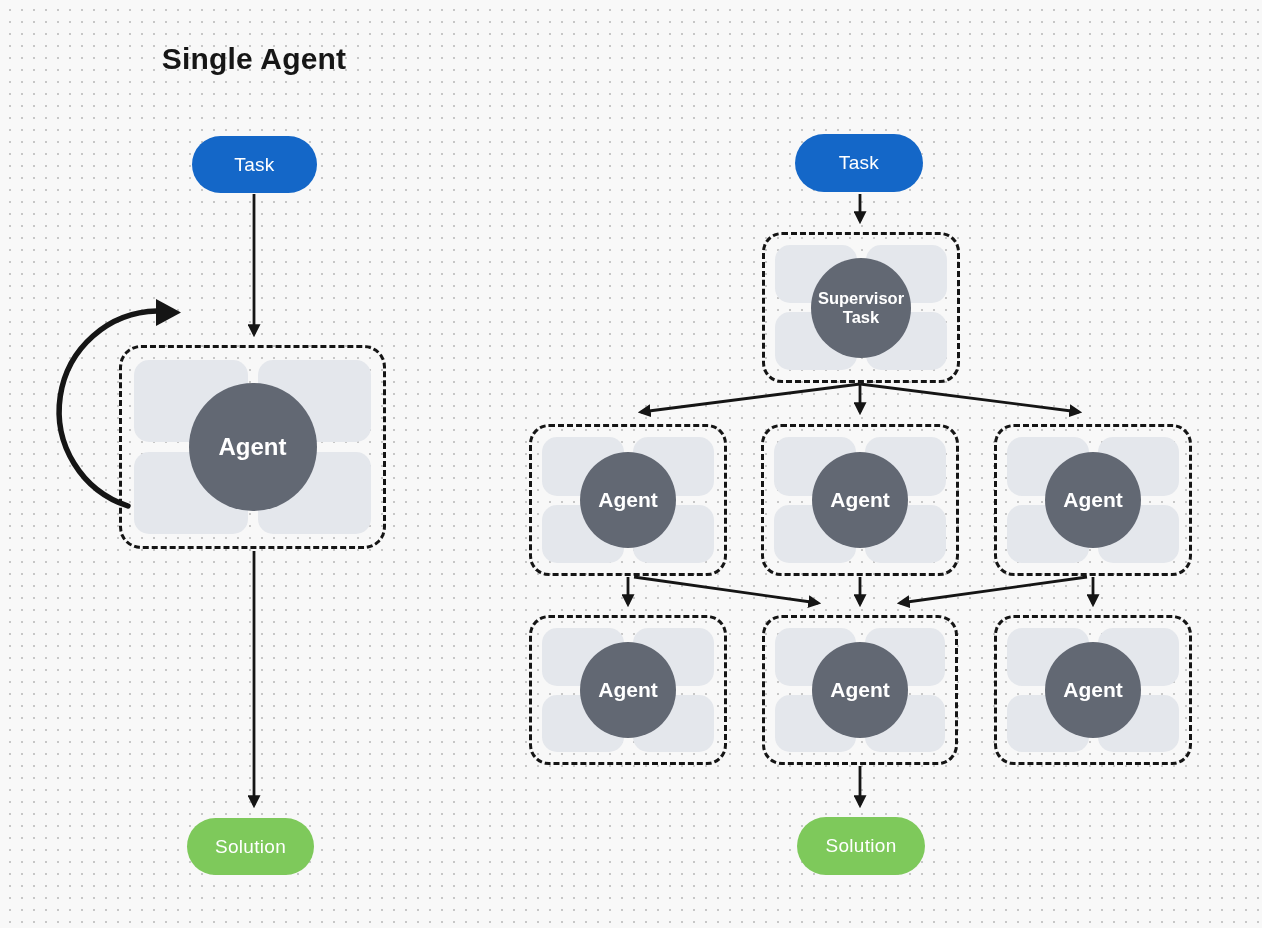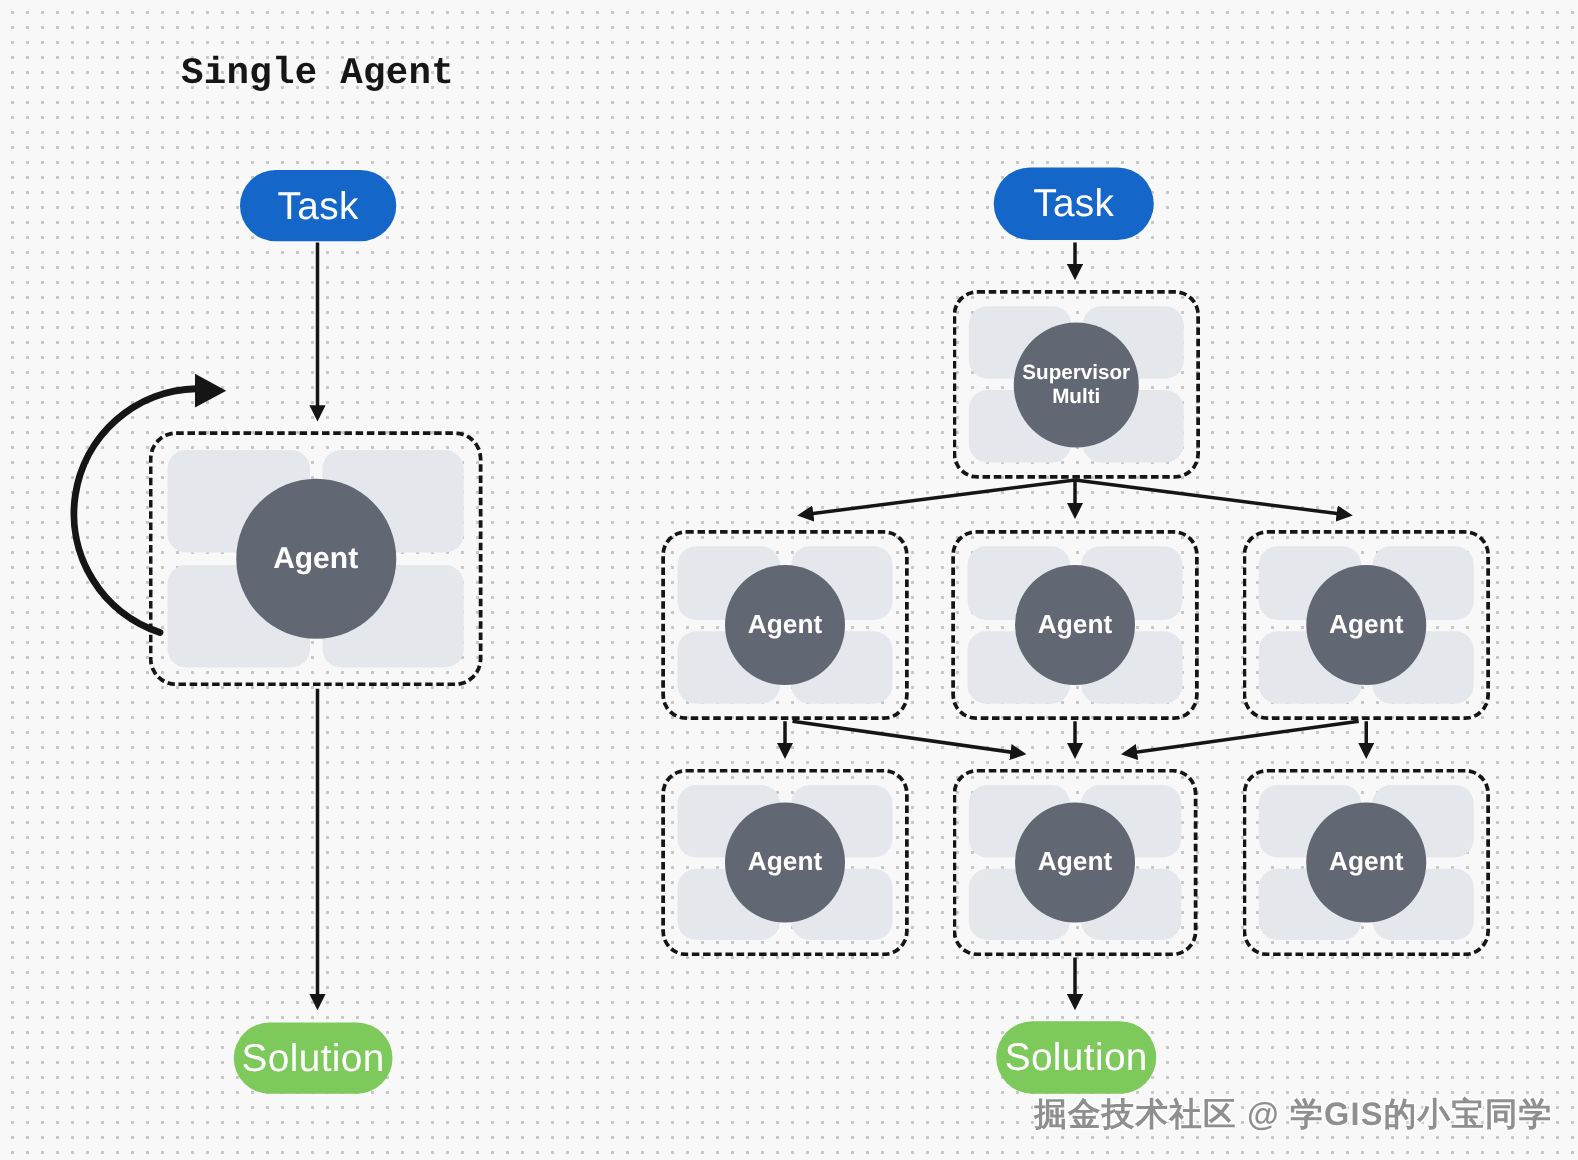--- a/index.html
+++ b/index.html
@@ -9,26 +9,26 @@
   }
   .canvas{
     position:relative;width:1262px;height:928px;
     background-color:#f8f8f8;
     background-image:radial-gradient(circle,#c7c7c7 1.1px,transparent 1.5px);
     background-size:12px 12px;
     background-position:4px 4px;
   }
   .col-title{
     position:absolute;width:300px;text-align:center;
-    font-size:30px;font-weight:700;color:#161616;letter-spacing:0.2px;font-family:Liberation Mono, monospace;
+    font-size:30px;font-weight:700;color:#161616;letter-spacing:0.2px;
   }
   .pill{
     position:absolute;border-radius:30px;color:#ffffff;
     display:flex;align-items:center;justify-content:center;
-    font-size:31px;font-weight:500;letter-spacing:0.3px;text-align:center;
+    font-size:19px;font-weight:500;letter-spacing:0.3px;text-align:center;
   }
   .pill.task{background:#1467c8;}
   .pill.solution{background:#7ec95b;}
   .agent-box{
     position:absolute;border:3px dashed #151515;border-radius:22px;
     box-sizing:border-box;
   }
   .agent-box .tiles{
     position:absolute;inset:10px;display:grid;
     grid-template-columns:1fr 1fr;grid-template-rows:1fr 1fr;gap:9px;
@@ -108,21 +108,21 @@
   </div>
 
   <div class="agent-box small supervisor" style="left:762px;top:232px;width:198px;height:151px;border-radius:20px;">
     <div class="tiles">
         <div class="tile"></div>
         <div class="tile"></div>
         <div class="tile"></div>
         <div class="tile"></div>
       </div>
     <div class="node-circle">
-      <span>Supervisor Multi</span>
+      <span>Supervisor Task</span>
     </div>
   </div>
 
   <div class="agent-box small" style="left:529px;top:424px;width:198px;height:152px;border-radius:20px;">
     <div class="tiles">
         <div class="tile"></div>
         <div class="tile"></div>
         <div class="tile"></div>
         <div class="tile"></div>
       </div>
@@ -184,15 +184,14 @@
       </div>
     <div class="node-circle">
       <span>Agent</span>
     </div>
   </div>
 
   <div class="pill solution" style="left:797px;top:817px;width:128px;height:58px;">
     <span>Solution</span>
   </div>
 
-  <div class="watermark">掘金技术社区 @ 学GIS的小宝同学</div>
 
 </div>
 
 </body></html>

